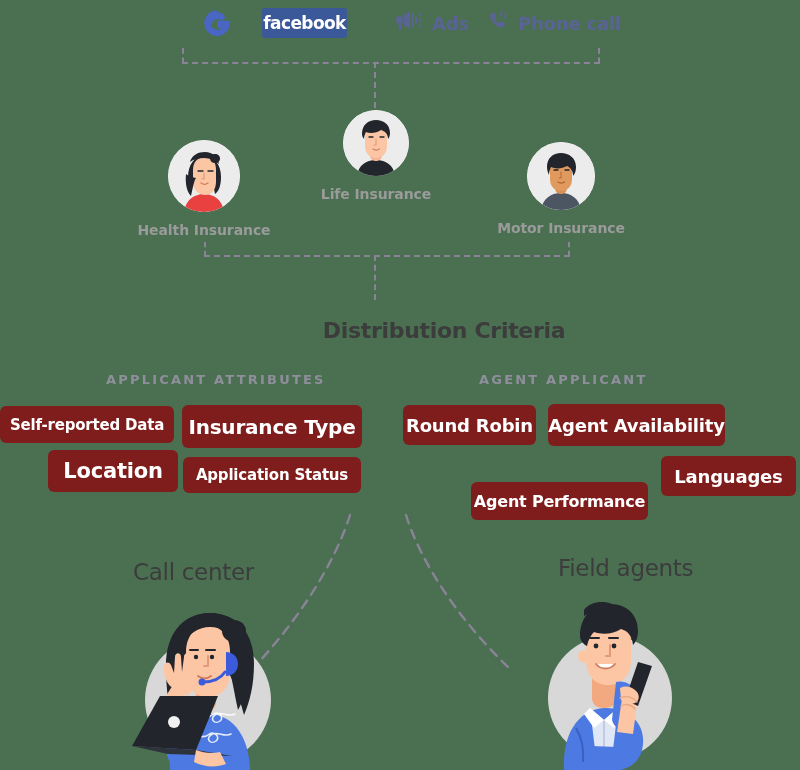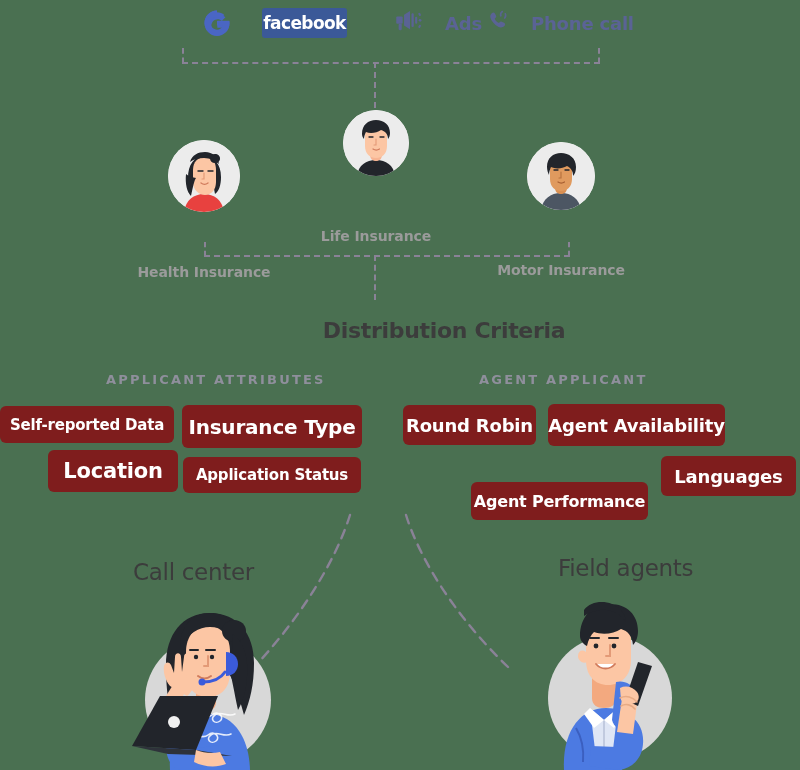--- a/index.html
+++ b/index.html
@@ -18,41 +18,41 @@
   .google-g{left:195px;top:8px;width:30px;height:30px;}
   .fb-chip{
     left:255px;top:8px;width:85px;height:30px;
     background:#3b5998;border-radius:3px;
     display:flex;align-items:center;justify-content:center;
   }
   .fb-chip span{
     color:#ffffff;font-size:17px;font-weight:bold;letter-spacing:-0.6px;
     font-family:"DejaVu Sans","Liberation Sans",sans-serif;
   }
-  .src-item{display:flex;align-items:center;gap:20px;}
+  .src-item{display:flex;align-items:center;gap:7px;}
   .src-item .lbl{
     color:#5a6395;font-size:18px;font-weight:bold;
     letter-spacing:-0.2px;white-space:nowrap;
   }
   .ads-item{left:388px;top:10px;}
   .phone-item{left:480px;top:10px;}
 
   
   .dash-h{
     border-top:2px dashed #8a8297;height:0;
   }
   .dash-v{
     border-left:2px dashed #8a8297;width:0;
   }
   .avatar{
     border-radius:50%;background:#ececec;overflow:hidden;position:absolute;
   }
   .avatar-label{
     position:absolute;color:#9b9b9b;font-size:14px;font-weight:bold;
-    white-space:nowrap;text-align:center;letter-spacing:-0.1px;margin-top:42px;
+    white-space:nowrap;text-align:center;letter-spacing:-0.1px;
   }
 
   
   .title{
     left:0;top:318px;width:800px;text-align:center;
     color:#3c3c3c;font-size:22px;font-weight:bold;letter-spacing:-0.3px;padding-left:44px;
   }
 
   
   .col-head{

